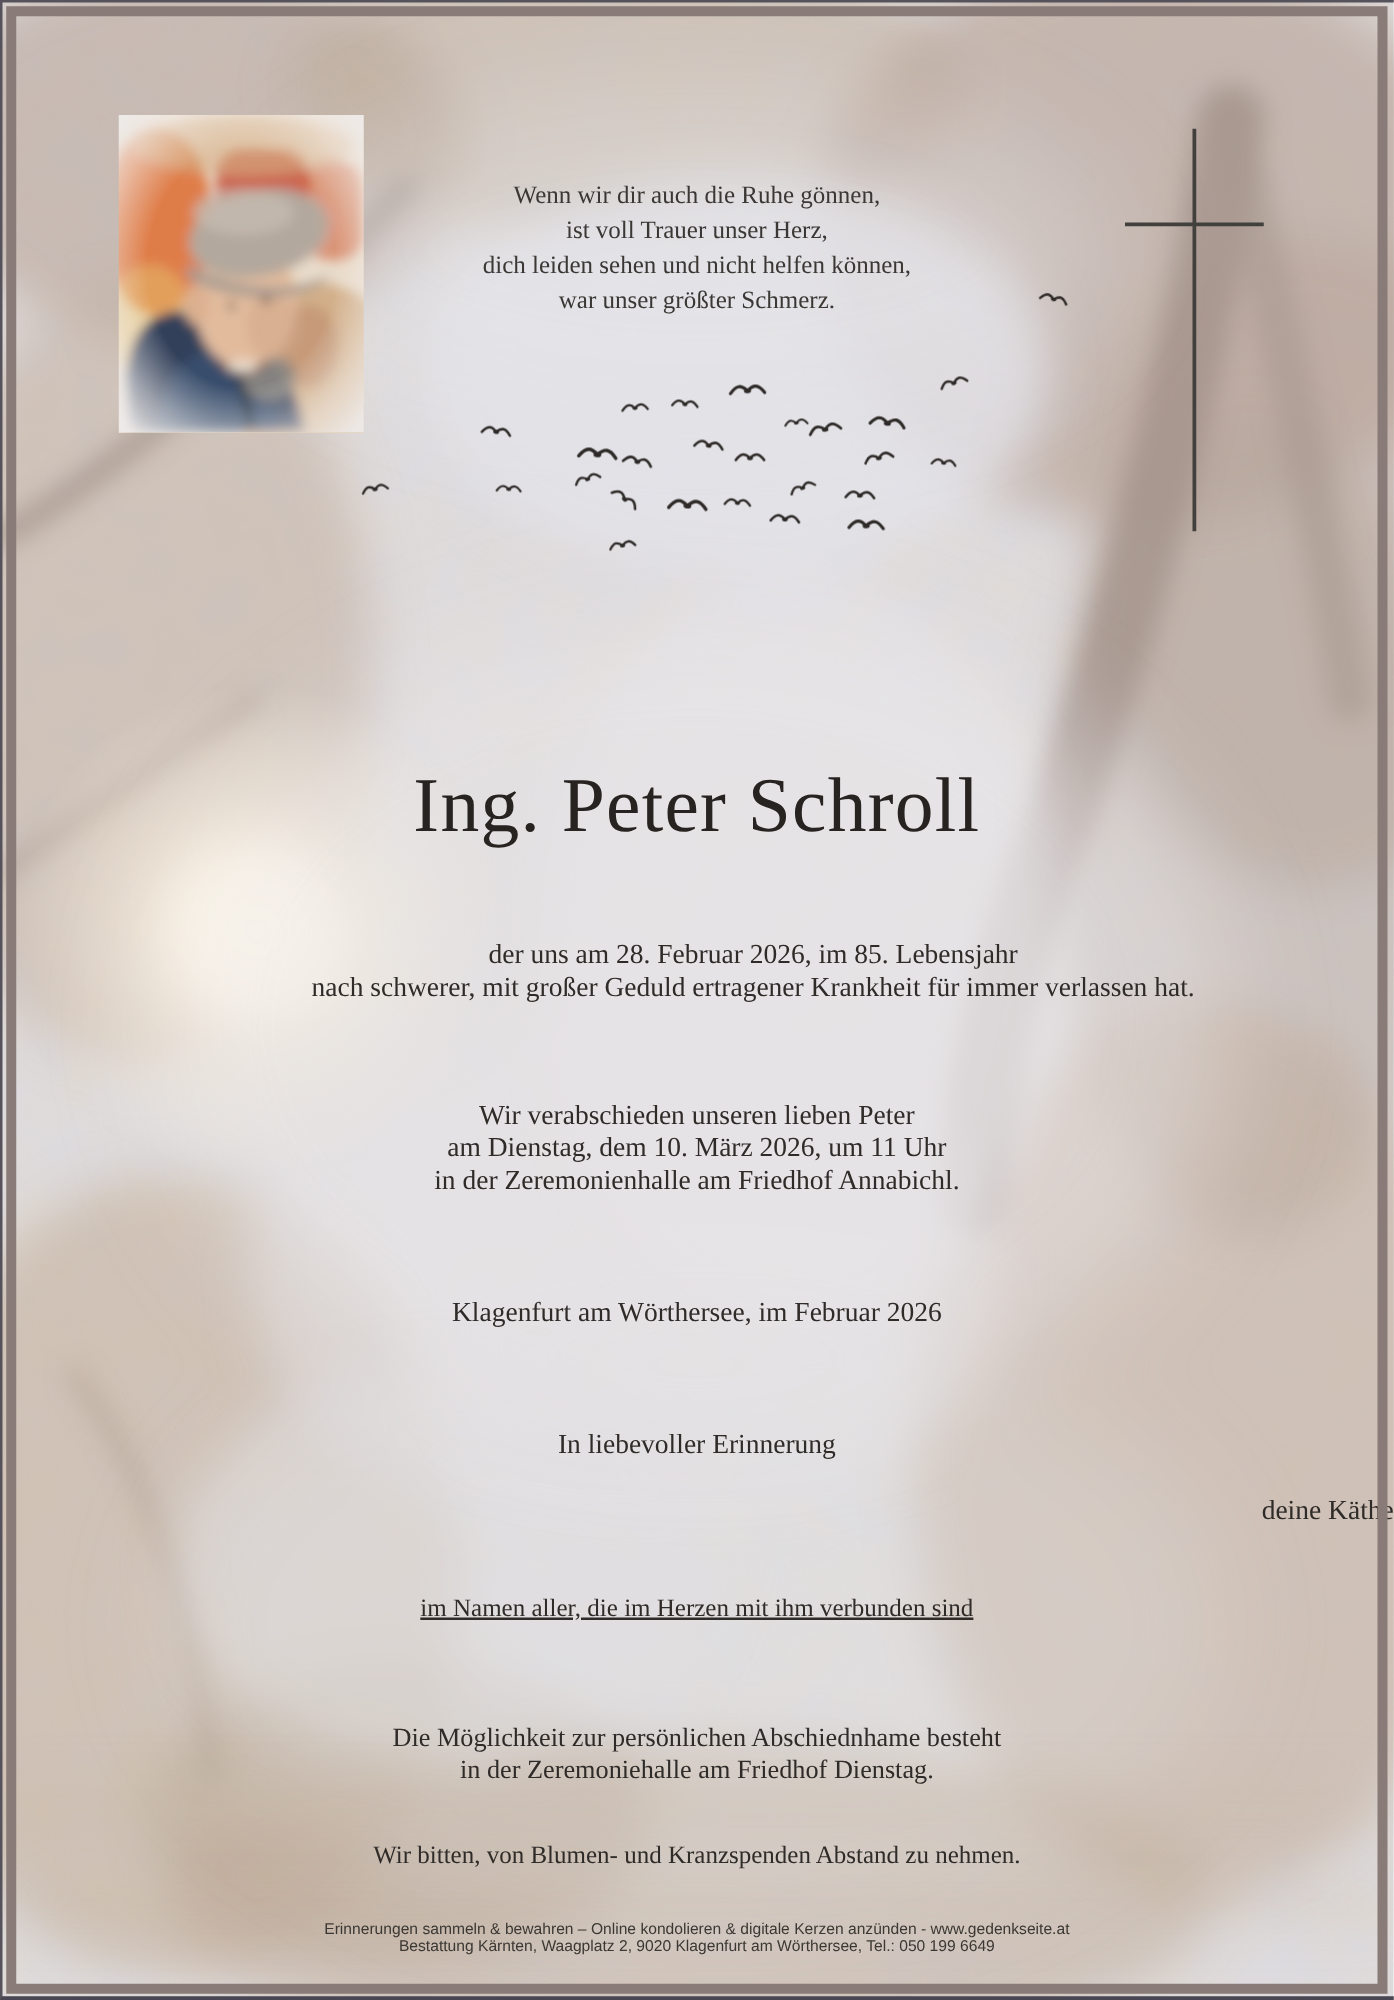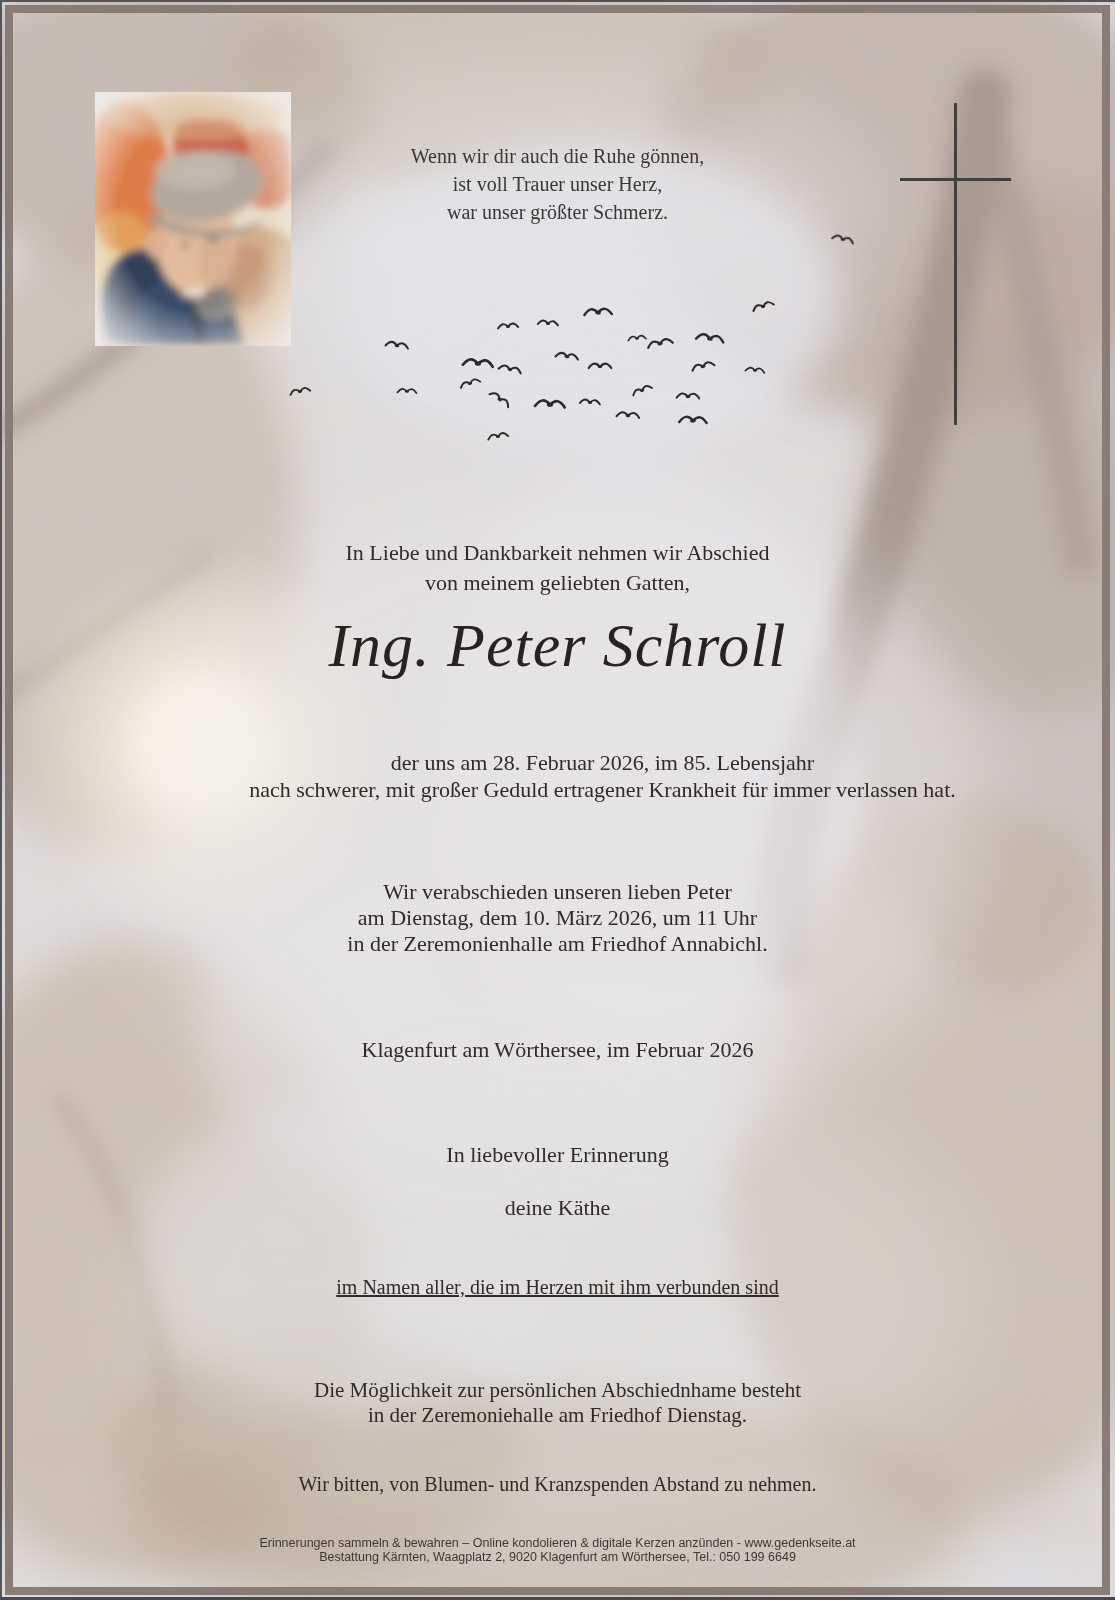--- a/index.html
+++ b/index.html
@@ -34,26 +34,26 @@
   .cross-v { position:absolute; left:954px; top:103px; width:3px; height:322px; background:#41403c; }
   .cross-h { position:absolute; left:900px; top:178px; width:111px; height:3px; background:#41403c; }
 
   
   .bird { position:absolute; z-index:9; overflow:visible; }
 
   
   .tblock { position:absolute; left:0; width:1115px; text-align:center; z-index:20; }
   .poem { top:142px; font-size:20px; line-height:28px; color:#3a3734; }
   .intro { top:538px; font-size:22px; line-height:30px; }
-  .name  { top:608px; font-size:62px; line-height:74px; font-style:italic; color:#262320; letter-spacing:1px; }
+  .name  { top:608px; font-size:62px; line-height:74px; color:#262320; letter-spacing:1px; }
   .passing  { top:749px; font-size:22px; line-height:27px;margin-left:45px; }
   .farewell { top:879px; font-size:22px; line-height:26px; }
   .dateline { top:1037px; font-size:22px; line-height:26px; }
   .remember { top:1142px; font-size:22px; line-height:26px; }
-  .family   { top:1195px; font-size:22px; line-height:26px; }
+  .family   { top:1195px; font-size:22px; line-height:26px;text-align:right; }
   .in-name  { top:1274px; font-size:20px; line-height:26px;text-decoration:underline; }
   .viewing  { top:1378px; font-size:21px; line-height:25px; }
   .flowers  { top:1472px; font-size:20px; line-height:25px; }
   .footer   { top:1537px; font-family:"Liberation Sans", sans-serif; font-size:12.5px; line-height:13.5px; color:#3b3833; }
 </style>
 </head>
 <body>
 
 <div class="page">
 
@@ -175,27 +175,24 @@
   </div>
 
   <div class="cross">
     <div class="cross-v"></div>
     <div class="cross-h"></div>
   </div>
 
   <div class="tblock poem">
     <div>Wenn wir dir auch die Ruhe gönnen,</div>
     <div>ist voll Trauer unser Herz,</div>
+    <div>dich leiden sehen und nicht helfen können,</div>
     <div>war unser größter Schmerz.</div>
   </div>
 
-  <div class="tblock intro">
-    <div>In Liebe und Dankbarkeit nehmen wir Abschied</div>
-    <div>von meinem geliebten Gatten,</div>
-  </div>
 
   <div class="tblock name">Ing. Peter Schroll</div>
 
   <div class="tblock passing">
     <div>der uns am 28. Februar 2026, im 85. Lebensjahr</div>
     <div>nach schwerer, mit großer Geduld ertragener Krankheit für immer verlassen hat.</div>
   </div>
 
   <div class="tblock farewell">
     <div>Wir verabschieden unseren lieben Peter</div>

